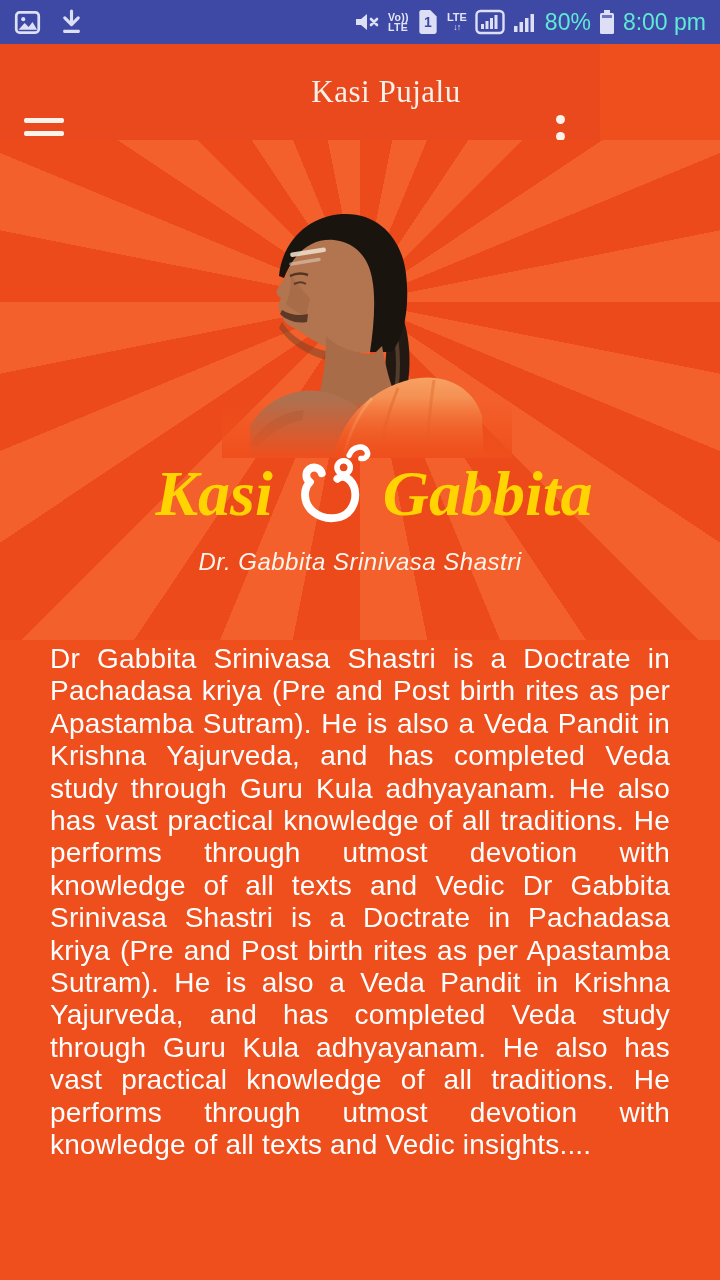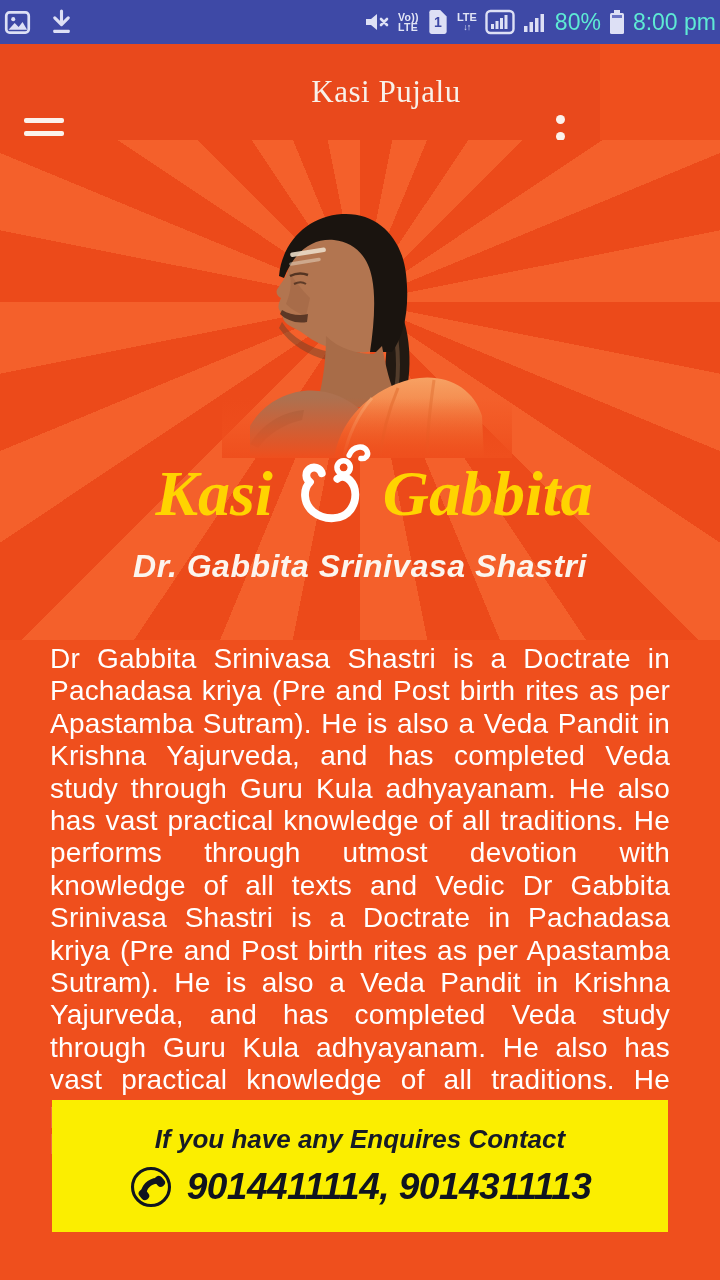--- a/index.html
+++ b/index.html
@@ -5,21 +5,21 @@
   html,body{margin:0;padding:0;background:#222;}
   .screen{
     position:relative;width:720px;height:1280px;overflow:hidden;
     background:#EF4F1D;font-family:"Liberation Sans",sans-serif;
     -webkit-font-smoothing:antialiased;
   }
   
   .status-bar{
     position:absolute;top:0;left:0;width:720px;height:44px;
     background:#3E49A6;display:flex;align-items:center;
-    padding:0 4px;box-sizing:border-box;color:#E2E5F6;
+    padding:0 14px;box-sizing:border-box;color:#E2E5F6;
   }
   .sb-left{display:flex;align-items:center;gap:18px;}
   .sb-right{margin-left:auto;display:flex;align-items:center;gap:8px;}
   .sb-text{font-size:23px;color:#5eead4;}
   .volte{display:flex;flex-direction:column;align-items:flex-start;line-height:10px;}
   .volte span{font-size:10.5px;font-weight:bold;letter-spacing:.3px;}
   .lte-col{display:flex;flex-direction:column;align-items:center;line-height:10px;}
   .lte-col .lbl{font-size:11px;font-weight:bold;}
   .lte-col .arrows{font-size:9px;letter-spacing:-1px;}
   .sb-icon{display:block;}
@@ -59,21 +59,21 @@
     transform:translateX(14px);
   }
   .hero-title .word{
     font-family:"Liberation Serif","DejaVu Serif",serif;
     font-style:italic;font-weight:600;font-size:64px;line-height:92px;
     color:#FFD400;
   }
   .glyph{width:94px;height:96px;margin-top:-10px;}
   .hero-subtitle{
     position:absolute;top:548px;left:0;width:720px;text-align:center;
-    font-style:italic;font-weight:700;font-size:32px;color:#FCF5EE;
+    font-style:italic;font-weight:400;font-size:24px;color:#FCF5EE;
     letter-spacing:.5px;
   }
   
   .about{
     position:absolute;top:615px;left:50px;width:620px;
     font-size:28px;line-height:32.4px;font-weight:300;
     text-align:justify;color:#ffffff;letter-spacing:.2px;
   }
   
   .contact-box{
@@ -214,28 +214,14 @@
         <path d="M87,17 C92,4 106,4 110,12 C112,17 108,22 102,21" stroke-width="7"></path>
       </g>
     </svg>
     <span class="word">Gabbita</span>
   </div>
 
   <div class="hero-subtitle">Dr. Gabbita Srinivasa Shastri</div>
 
   <p class="about">Dr Gabbita Srinivasa Shastri is a Doctrate in Pachadasa kriya (Pre and Post birth rites as per Apastamba Sutram). He is also a Veda Pandit in Krishna Yajurveda, and has completed Veda study through Guru Kula adhyayanam. He also has vast practical knowledge of all traditions. He performs through utmost devotion with knowledge of all texts and Vedic Dr Gabbita Srinivasa Shastri is a Doctrate in Pachadasa kriya (Pre and Post birth rites as per Apastamba Sutram). He is also a Veda Pandit in Krishna Yajurveda, and has completed Veda study through Guru Kula adhyayanam. He also has vast practical knowledge of all traditions. He performs through utmost devotion with knowledge of all texts and Vedic insights....</p>
 
-  <div class="contact-box">
-    <div class="contact-heading">If you have any Enquires Contact</div>
-    <div class="contact-row">
-      <svg width="44" height="44" viewBox="0 0 100 100">
-        <circle cx="50" cy="50" r="42" fill="none" stroke="#10141F" stroke-width="7"></circle>
-        <g transform="rotate(-40 50 50)" fill="#10141F">
-          <rect x="17" y="40" width="19" height="26" rx="9"></rect>
-          <rect x="64" y="40" width="19" height="26" rx="9"></rect>
-          <path d="M22,48 C34,30 66,30 78,48 L70,58 C60,44 40,44 30,58 Z"></path>
-        </g>
-      </svg>
-      <span class="contact-phones">9014411114, 9014311113</span>
-    </div>
-  </div>
 
 </div>
 
 </body></html>

